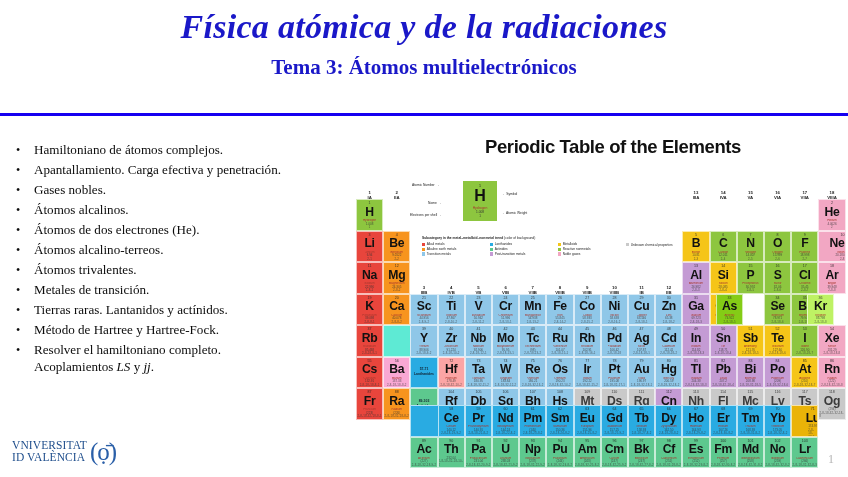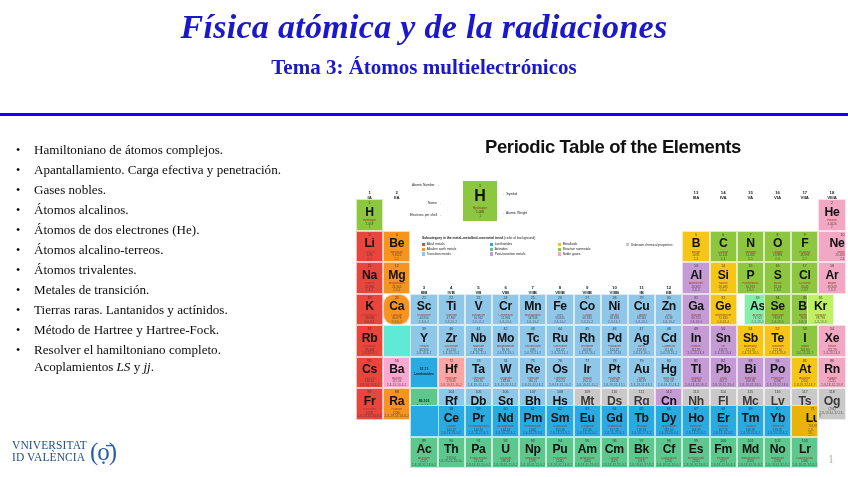--- a/index.html
+++ b/index.html
@@ -552,21 +552,21 @@
         <div class="wt">39.948</div>
         <div class="sh">2-8-8</div>
       </div>
       <div class="cell" style="background: rgb(232, 69, 60); position: absolute; left: 0px; top: 131.5px;">
         <div class="num">19</div>
         <div class="sym">K</div>
         <div class="nm">Potassium</div>
         <div class="wt">39.098</div>
         <div class="sh">2-8-8-1</div>
       </div>
-      <div class="cell" style="background: rgb(247, 148, 30); position: absolute; left: 27.2px; top: 131.5px; border-radius: 10px;">
+      <div class="cell" style="background: rgb(247, 148, 30); position: absolute; left: 27.2px; top: 131.5px;">
         <div class="num">20</div>
         <div class="sym">Ca</div>
         <div class="nm">Calcium</div>
         <div class="wt">40.078</div>
         <div class="sh">2-8-8-2</div>
       </div>
       <div class="cell" style="background: rgb(143, 199, 232); position: absolute; left: 54.4px; top: 131.5px;">
         <div class="num">21</div>
         <div class="sym">Sc</div>
         <div class="nm">Scandium</div>
@@ -643,21 +643,21 @@
         <div class="wt">69.723</div>
         <div class="sh">2-8-18-3</div>
       </div>
       <div class="cell" style="background: rgb(245, 197, 24); position: absolute; left: 353.6px; top: 131.5px;">
         <div class="num">32</div>
         <div class="sym">Ge</div>
         <div class="nm">Germanium</div>
         <div class="wt">72.630</div>
         <div class="sh">2-8-18-4</div>
       </div>
-      <div class="cell" style="background: #86efac; position: absolute; left: 388px; top: 131.5px;">
+      <div class="cell" style="background: #84cc16; position: absolute; left: 360px; top: 131.5px;">
         <div class="num">33</div>
         <div class="sym">As</div>
         <div class="nm">Arsenic</div>
         <div class="wt">74.922</div>
         <div class="sh">2-8-18-5</div>
       </div>
       <div class="cell" style="background: rgb(141, 198, 63); position: absolute; left: 408px; top: 131.5px;">
         <div class="num">34</div>
         <div class="sym">Se</div>
         <div class="nm">Selenium</div>

